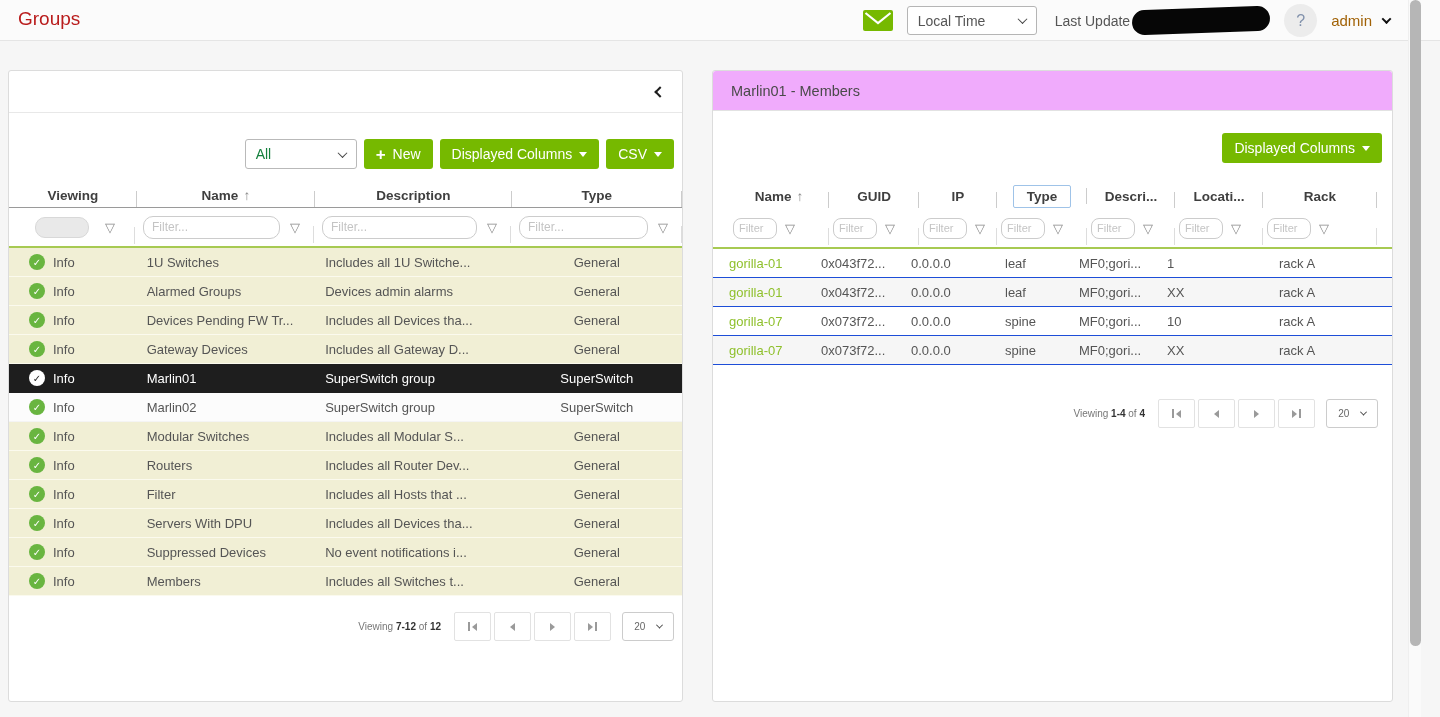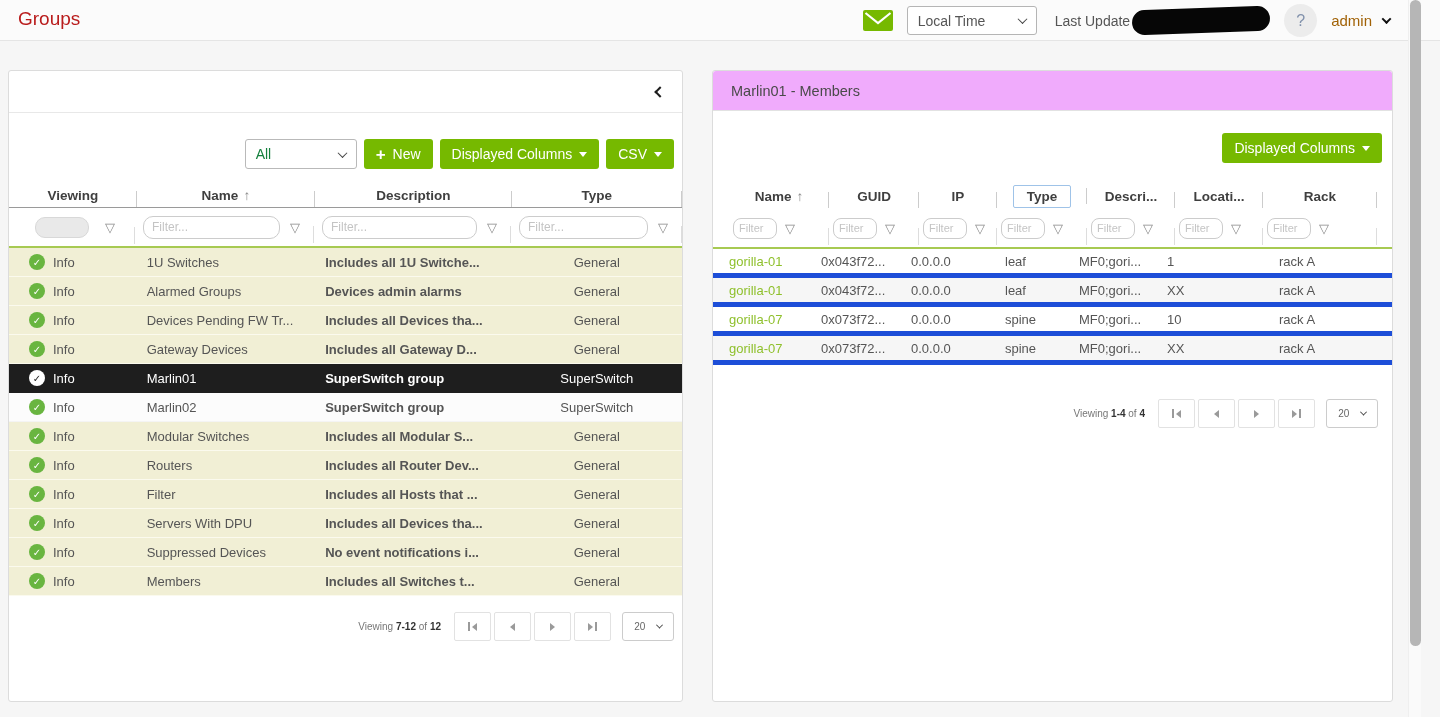--- a/index.html
+++ b/index.html
@@ -64,21 +64,21 @@
 
   .greenline { height:2px; background:#a7ca52; }
 
   .lrow { display:flex; align-items:center; height:29px; cursor:pointer; border-bottom:1px solid #f4f4f4; color:#555; }
   .lrow.yellow { background:#f1efd5; border-bottom:1px solid #fbfaee; }
   .lrow.plain { background:#fcfcfc; }
   .lrow.selected { background:#1e1e1e; color:#fff; border-bottom:1px solid #1e1e1e; }
   .lcell { overflow:hidden; white-space:nowrap; }
   .lc-sev { width:128px; display:flex; align-items:center; gap:8px; padding-left:20px; }
   .lc-name { width:179px; padding-left:10px; }
-  .lc-desc { width:197px; padding-left:10px;font-weight:bold; }
+  .lc-desc { width:197px; padding-left:10px; }
   .lc-type { width:171px; text-align:center; }
   .check { width:16px; height:16px; border-radius:50%; background:#69b540; color:#fff; font-size:10px; display:flex; align-items:center; justify-content:center; flex:0 0 auto; }
   .lrow.selected .check { background:#fff; color:#1e1e1e; }
 
   
   .pager { display:flex; justify-content:flex-end; align-items:center; margin-top:16px; padding-right:8px; font-size:10px; color:#777; }
   .pager b { color:#333; }
   .pager .viewing { margin-right:10px; white-space:nowrap; }
   .pbtn { width:37px; height:29px; border:1px solid #e2e2e2; background:#fff; border-radius:2px; display:flex; align-items:center; justify-content:center; gap:2px; margin-left:3px; cursor:pointer; }
   .tri-l { width:0; height:0; border-top:4px solid transparent; border-bottom:4px solid transparent; border-right:5px solid #9a9a9a; }
@@ -91,21 +91,21 @@
   .rhead { display:flex; align-items:center; margin-top:20px; height:26px; padding-left:16px; }
   .rhead .hc::after { top:3px; height:16px; }
   .r-name{width:100px;} .r-guid{width:90px;} .r-ip{width:78px;} .r-type{width:90px;} .r-desc{width:88px;} .r-loc{width:88px;} .r-rack{width:114px;}
   .type-box { display:inline-block; border:1px solid #9fc3e8; border-radius:2px; background:#fff; padding:3px 13px; }
   .rfilterrow { display:flex; align-items:center; height:38px; padding-left:16px; }
   .rfc { display:flex; align-items:center; position:relative; padding:0 10px 0 4px; }
   .rfc::after { content:""; position:absolute; right:0; top:10px; height:17px; border-right:1px solid #ddd; }
   .rfc input { width:44px; height:21px; border:1px solid #ccc; border-radius:8px; padding:0 5px; font-size:11px; color:#777; font-family:inherit; overflow:hidden; }
   .rfc input::placeholder { color:#c4c4c4; }
   .rfc .funnel { margin-left:8px; }
-  .rrow { display:flex; align-items:center; height:29px; border-bottom:5px solid #1d4ed8; color:#555; }
+  .rrow { display:flex; align-items:center; height:29px; border-bottom:1px solid #1d4ed8; color:#555; }
   .rrow.alt { background:#f6f6f6; }
   .rcell { overflow:hidden; white-space:nowrap; padding-left:8px; }
   .rcell.r-name { padding-left:16px; color:#8fc02c; cursor:pointer; }
   .rcell.r-type { padding-left:24px; }
   .rcell.r-rack { padding-left:32px; }
 </style>
 </head>
 <body>
 
 <div class="topbar">

